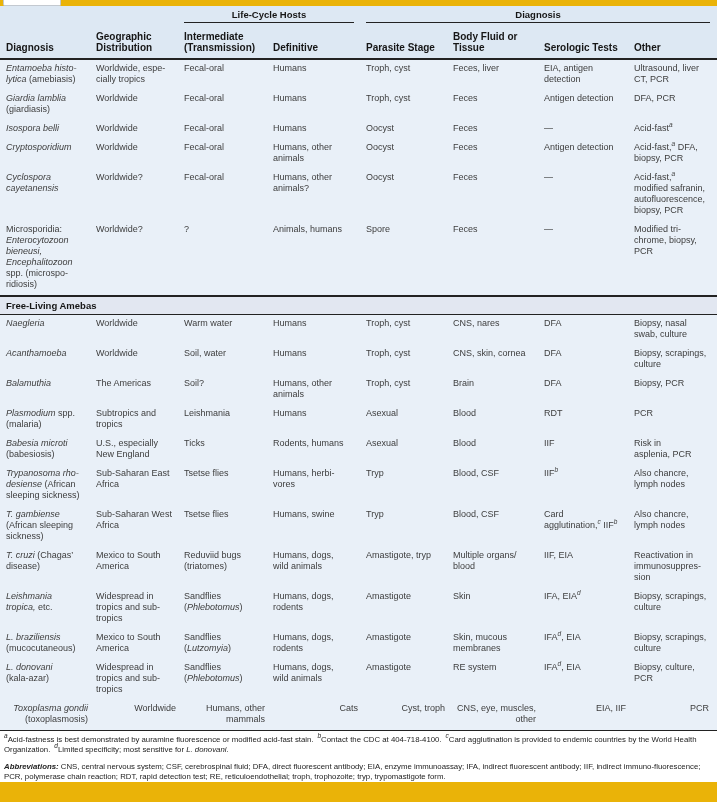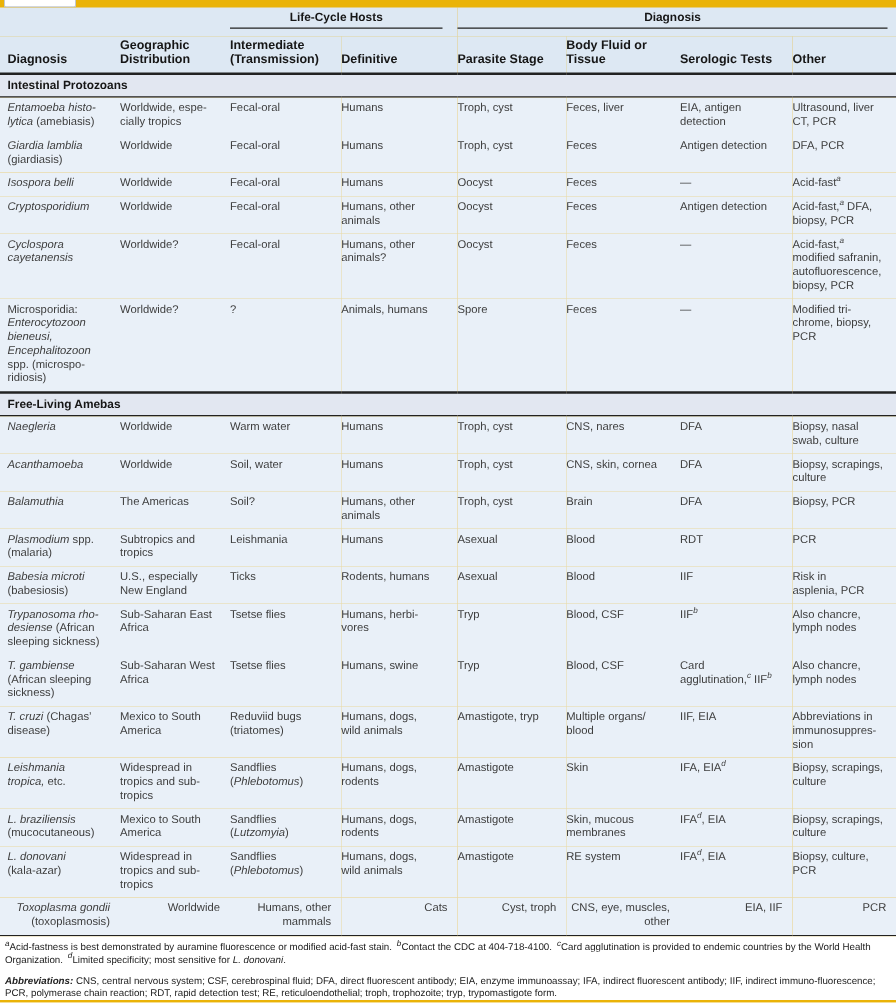--- a/index.html
+++ b/index.html
@@ -66,23 +66,20 @@
         <th>Geographic Distribution</th>
         <th>Intermediate (Transmission)</th>
         <th>Definitive</th>
         <th>Parasite Stage</th>
         <th>Body Fluid or Tissue</th>
         <th>Serologic Tests</th>
         <th>Other</th>
       </tr>
     </thead>
     <tbody>
-        <tr class="section-row">
-          <td colspan="8">Intestinal Protozoans</td>
-        </tr>
         <tr>
           <td><span class="it">Entamoeba histo-</span><br><span class="it">lytica</span><span> (amebiasis)</span></td>
           <td><span>Worldwide, espe-</span><br><span>cially tropics</span></td>
           <td><span>Fecal-oral</span></td>
           <td><span>Humans</span></td>
           <td><span>Troph, cyst</span></td>
           <td><span>Feces, liver</span></td>
           <td><span>EIA, antigen</span><br><span>detection</span></td>
           <td><span>Ultrasound, liver</span><br><span>CT, PCR</span></td>
         </tr>
@@ -210,21 +207,21 @@
           <td><span>Also chancre,</span><br><span>lymph nodes</span></td>
         </tr>
         <tr>
           <td><span class="it">T. cruzi</span><span> (Chagas’</span><br><span>disease)</span></td>
           <td><span>Mexico to South</span><br><span>America</span></td>
           <td><span>Reduviid bugs</span><br><span>(triatomes)</span></td>
           <td><span>Humans, dogs,</span><br><span>wild animals</span></td>
           <td><span>Amastigote, tryp</span></td>
           <td><span>Multiple organs/</span><br><span>blood</span></td>
           <td><span>IIF, EIA</span></td>
-          <td><span>Abbreviations in</span><br><span>immunosuppres-</span><br><span>sion</span></td>
+          <td><span>Reactivation in</span><br><span>immunosuppres-</span><br><span>sion</span></td>
         </tr>
         <tr>
           <td><span class="it">Leishmania</span><br><span class="it">tropica,</span><span> etc.</span></td>
           <td><span>Widespread in</span><br><span>tropics and sub-</span><br><span>tropics</span></td>
           <td><span>Sandflies</span><br><span>(</span><span class="it">Phlebotomus</span><span>)</span></td>
           <td><span>Humans, dogs,</span><br><span>rodents</span></td>
           <td><span>Amastigote</span></td>
           <td><span>Skin</span></td>
           <td><span>IFA, EIA</span><sup>d</sup></td>
           <td><span>Biopsy, scrapings,</span><br><span>culture</span></td>

